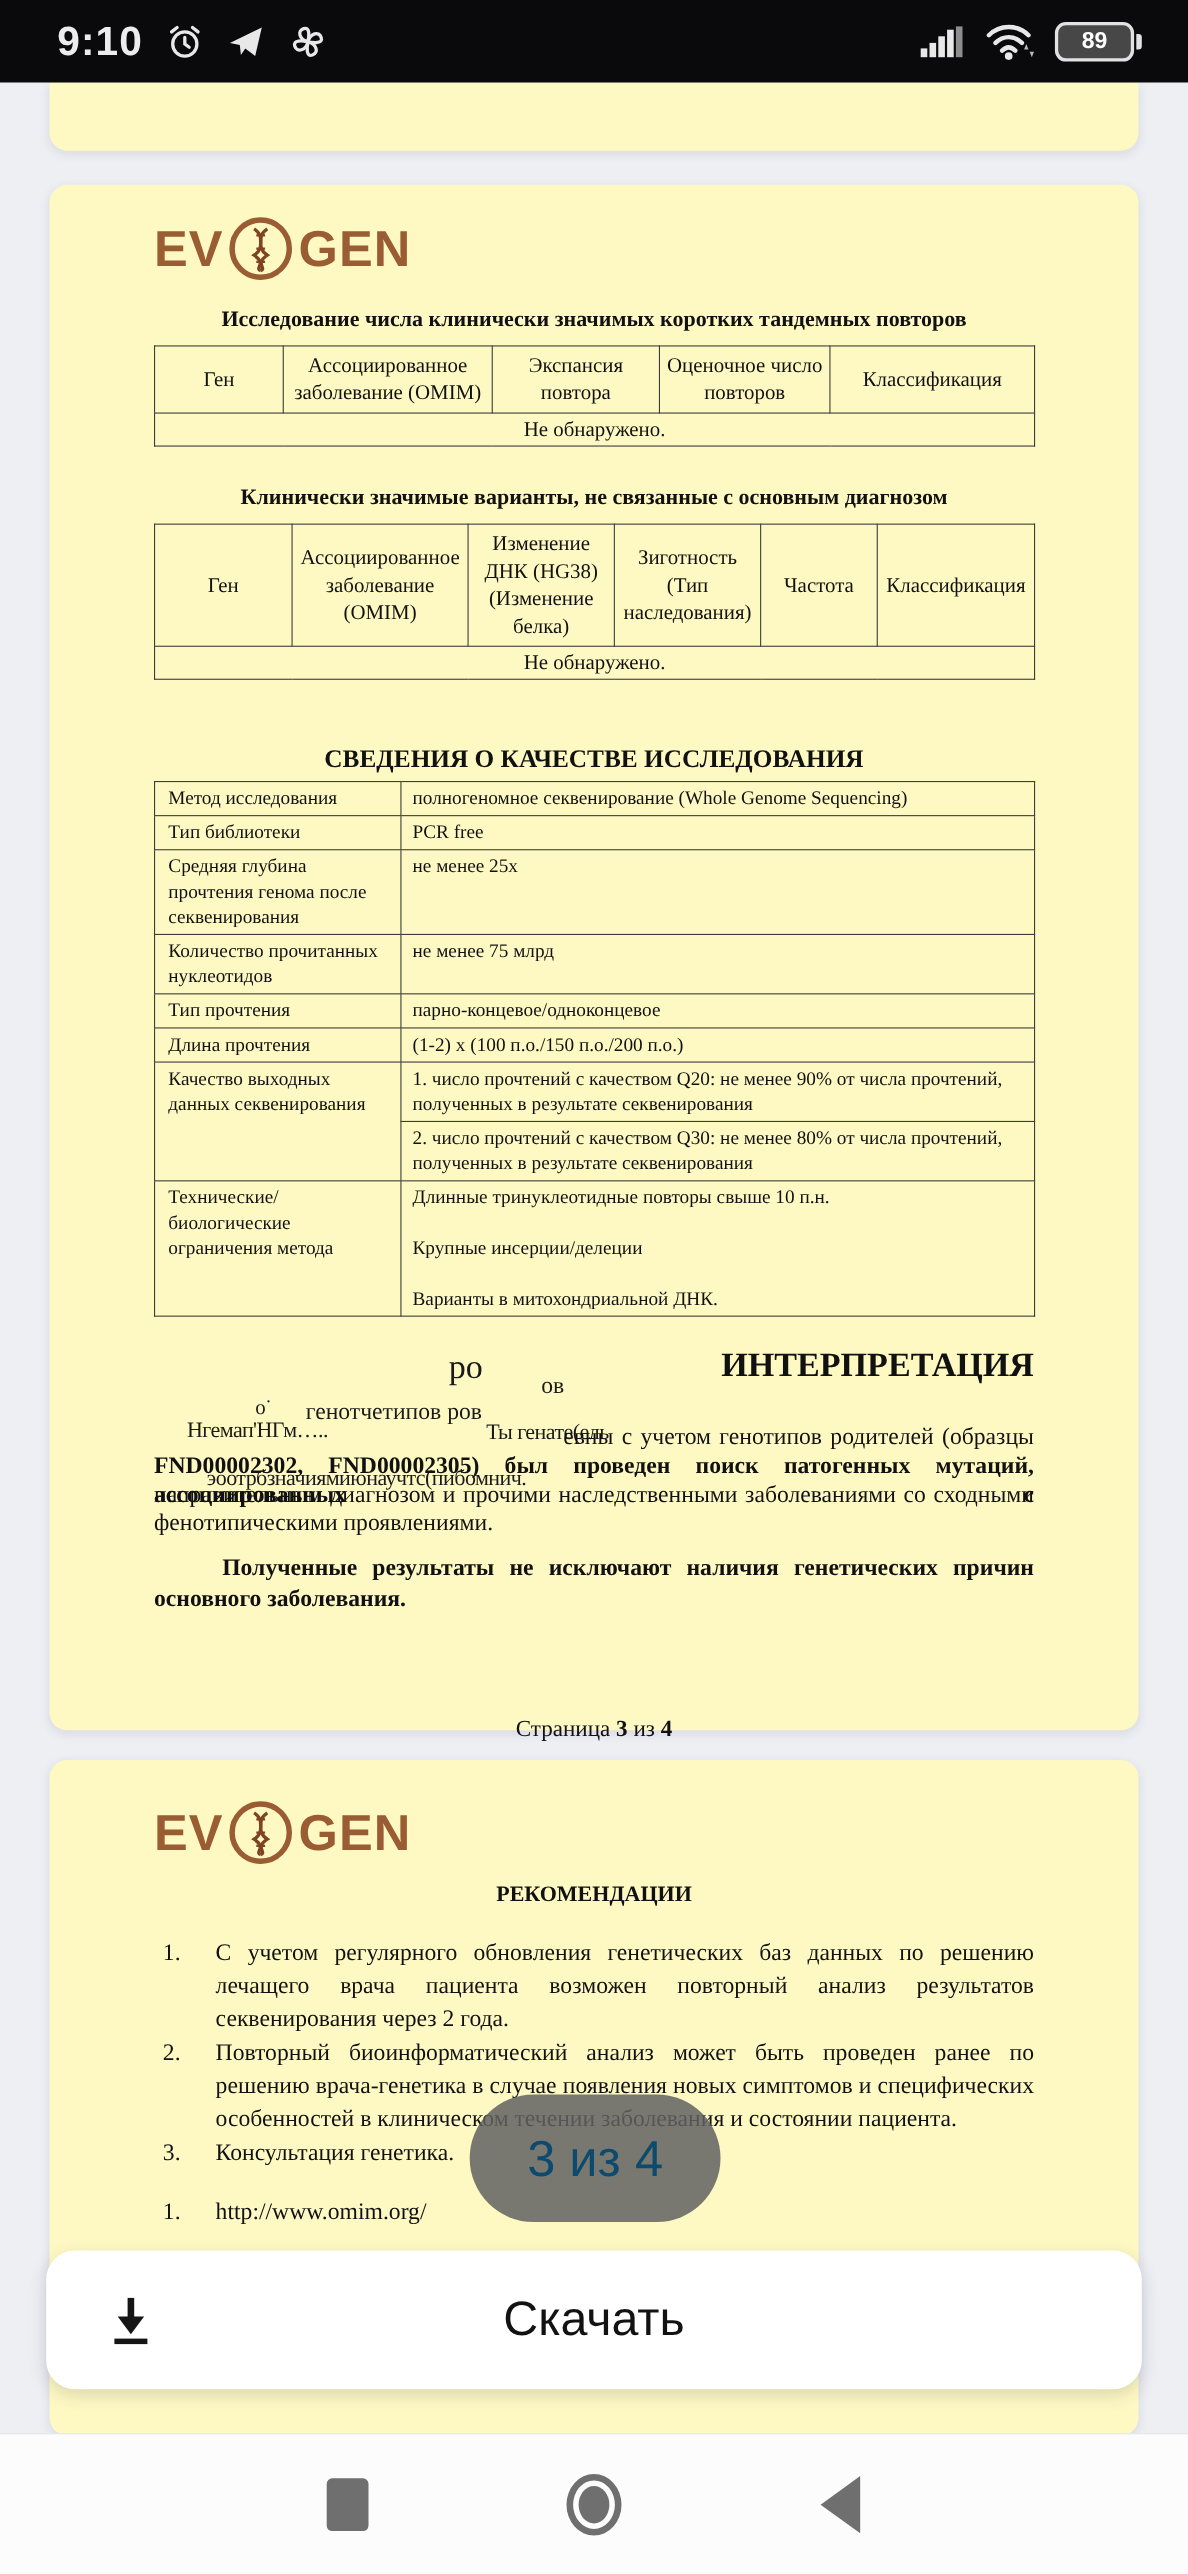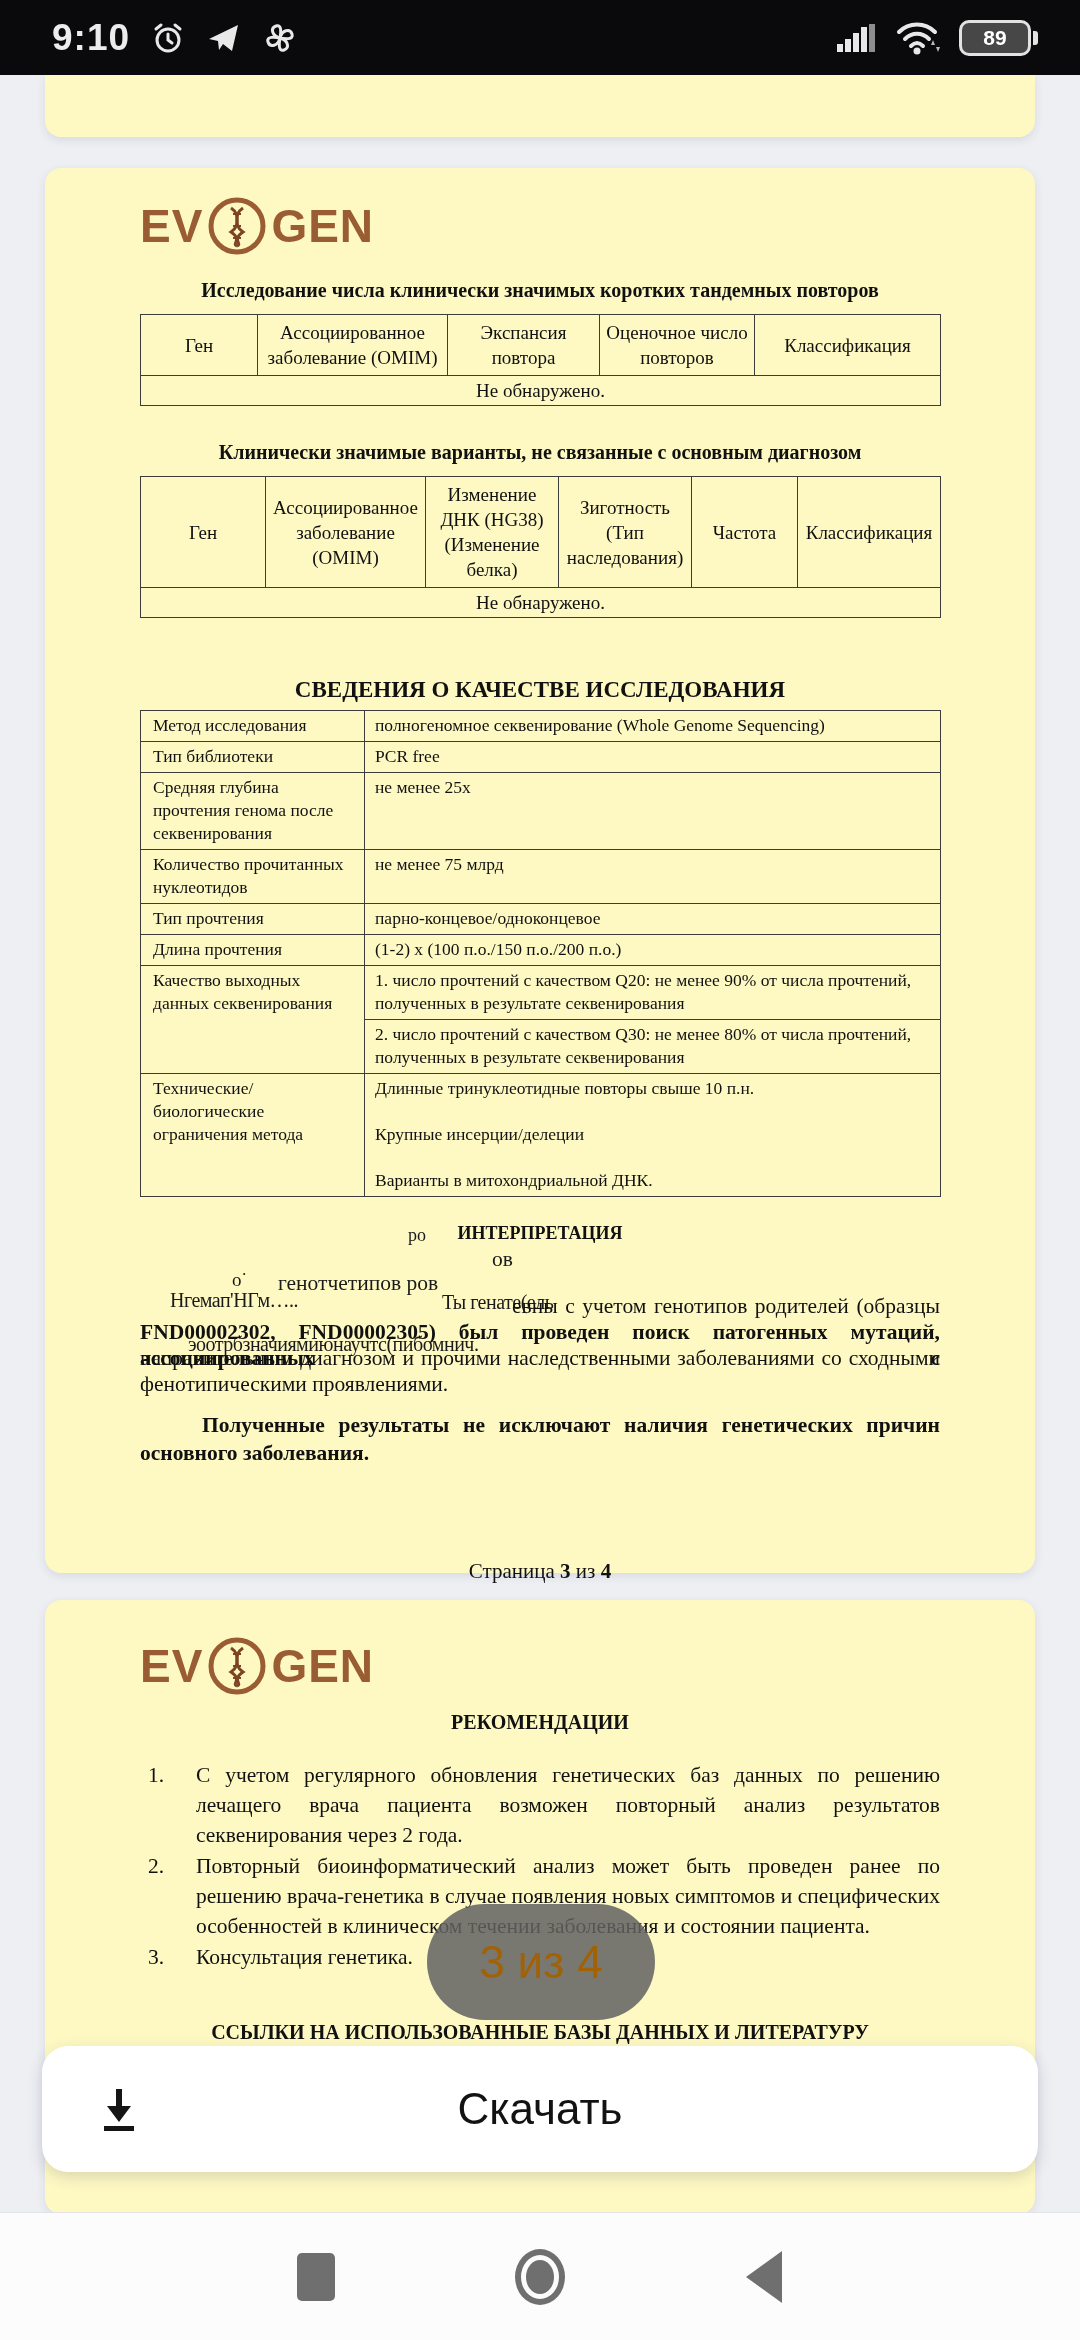--- a/index.html
+++ b/index.html
@@ -53,21 +53,21 @@
   .data-table .empty-row td { padding:2px 6px; }
   .q-table { margin-top:6px; font-size:17.5px; }
   .q-table td {
     border:1.5px solid #3c3c3c; text-align:left; vertical-align:top;
     line-height:23px; padding:3px 12px 4px 10px;
   }
   .q-table .lbl { padding-left:12px; }
   .q-gap { display:block; margin-top:23px; }
   
   .interp { position:relative; margin-top:26px; height:162px; font-size:21.5px; }
-  .interp-head { text-align:center; font-weight:700; font-size:18px; }
+  .interp-head { text-align:right; font-weight:700; font-size:31px; }
   .frag { position:absolute; white-space:nowrap; color:#1a1a1a; }
   .blur { filter:blur(0.4px); letter-spacing:-0.5px; }
   .jline { position:absolute; left:0; right:0; text-align:justify; text-align-last:justify; line-height:26px; }
   .para { font-size:21.5px; line-height:28px; text-align:justify; }
   .indent { text-indent:62px; }
   .p-find { margin-top:4px; }
   .p-bold { margin-top:26px; font-weight:700; }
   .page-num { margin-top:92px; text-align:center; font-size:21px; }
   .page-num b { font-weight:700; }
   
@@ -78,21 +78,21 @@
   .rec-text { flex:1; text-align:justify; line-height:30px; }
   .ref-title { margin-top:46px; }
   .ref-item { display:flex; margin-top:26px; font-size:21.5px; }
   .ref-num { width:56px; flex:0 0 56px; padding-left:8px; }
   .ref-link { color:#111; text-decoration:none; }
   
   .page-pill {
     position:absolute; left:427px; top:1904px; width:228px; height:116px;
     background:rgba(97,97,97,0.85); border-radius:60px; z-index:5;
     display:flex; align-items:center; justify-content:center;
-    font-family:"Liberation Sans", sans-serif; font-size:46px; color:#a16207;
+    font-family:"Liberation Sans", sans-serif; font-size:46px; color:#0c4a6e;
   }
   .download-bar {
     position:absolute; left:42px; right:42px; top:2046px; height:126px;
     background:#ffffff; border-radius:26px; z-index:6;
     box-shadow:0 5px 16px rgba(30,40,60,0.16);
     display:flex; align-items:center; cursor:pointer;
   }
   .dl-icon { margin-left:56px; display:flex; }
   .dl-label {
     position:absolute; left:0; right:0; text-align:center;
@@ -351,21 +351,20 @@
         <div class="rec-item">
           <span class="rec-num">2.</span>
           <span class="rec-text">Повторный биоинформатический анализ может быть проведен ранее по решению врача-генетика в случае появления новых симптомов и специфических особенностей в клиническом течении заболевания и состоянии пациента.</span>
         </div>
         <div class="rec-item">
           <span class="rec-num">3.</span>
           <span class="rec-text" style="text-align:left;">Консультация генетика.</span>
         </div>
       </div>
 
-      <div class="doc-title ref-title">ССЫЛКИ НА ИСПОЛЬЗОВАННЫЕ БАЗЫ ДАННЫХ И ЛИТЕРАТУРУ</div>
 
       <div class="ref-item">
         <span class="ref-num">1.</span>
         <span class="ref-link">http://www.omim.org/</span>
       </div>
     </div>
   </div>
 
   <div class="page-pill">
     <span>3 из 4</span>

